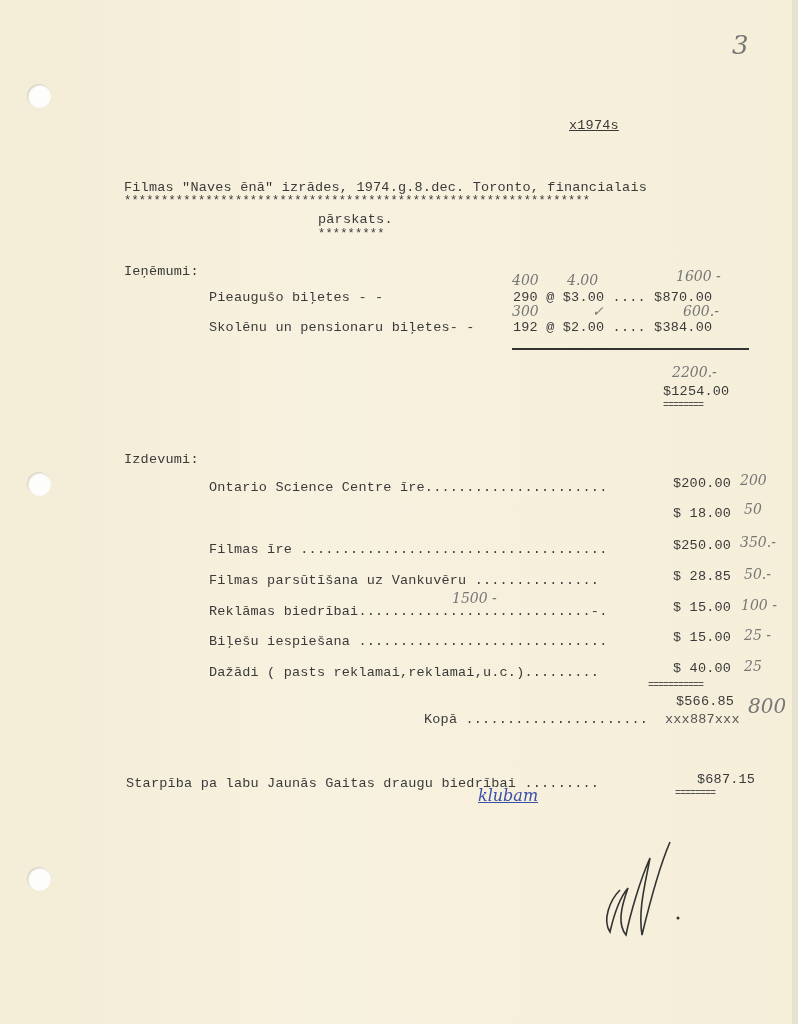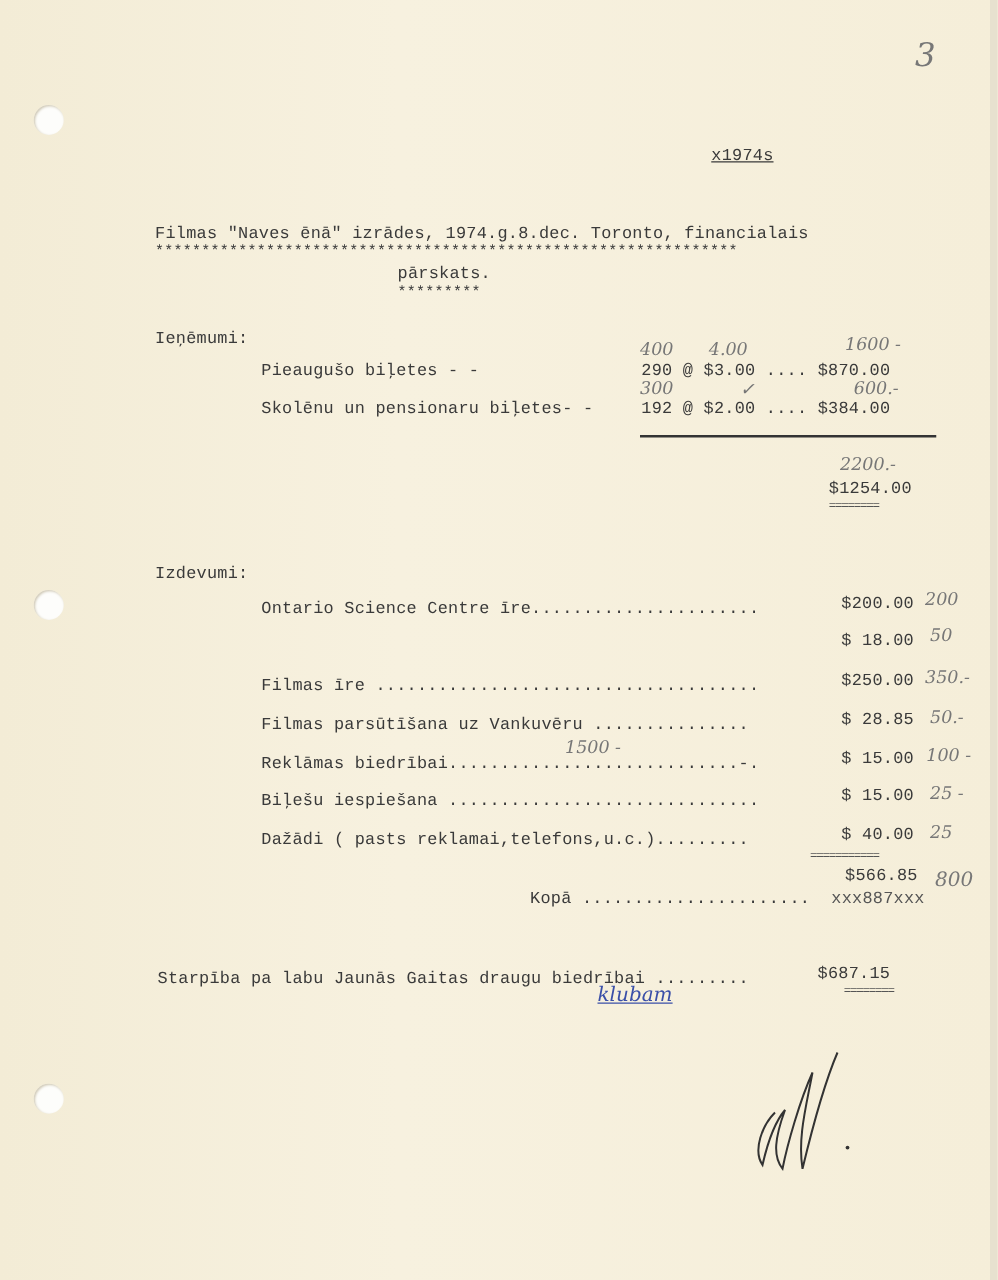--- a/index.html
+++ b/index.html
@@ -80,32 +80,32 @@
 
   <div class="hw" style="left:452px;top:590px">1500 -</div>
   <div class="t" style="left:209px;top:604px">Reklāmas biedrībai............................-.</div>
   <div class="t" style="left:673px;top:600px">$ 15.00</div>
   <div class="hw" style="left:741px;top:597px">100 -</div>
 
   <div class="t" style="left:209px;top:634px">Biļešu iespiešana ..............................</div>
   <div class="t" style="left:673px;top:630px">$ 15.00</div>
   <div class="hw" style="left:744px;top:627px">25 -</div>
 
-  <div class="t" style="left:209px;top:665px">Dažādi ( pasts reklamai,telefons,u.c.).........</div>
+  <div class="t" style="left:209px;top:665px">Dažādi ( pasts reklamai,reklamai,u.c.).........</div>
   <div class="t" style="left:673px;top:661px">$ 40.00</div>
   <div class="hw" style="left:744px;top:658px">25</div>
 
   <div class="dbl" style="left:648px;top:680px">===========</div>
   <div class="t" style="left:676px;top:694px">$566.85</div>
-  <div class="hw" style="left:748px;top:694px;font-size:16px">800</div>
+  <div class="hw" style="left:748px;top:694px;font-size:20px">800</div>
   <div class="t" style="left:424px;top:712px">Kopā ......................</div>
   <div class="t" style="left:665px;top:712px;color:#555">xxx887xxx</div>
 
   <div class="t" style="left:126px;top:776px">Starpība pa labu Jaunās Gaitas draugu biedrībai .........</div>
-  <div class="t" style="left:654px;top:772px">$687.15</div>
+  <div class="t" style="left:697px;top:772px">$687.15</div>
   <div class="dbl" style="left:675px;top:788px">========</div>
   <div class="hw blue" style="left:478px;top:786px;font-size:16px">klubam</div>
 
 
   <svg class="sig" width="90" height="100" viewBox="0 0 90 100">
     <path d="M30 50 C20 60,12 80,20 92 C25 70,32 55,38 48 C30 70,28 85,36 95 C40 75,50 40,60 18 C55 45,48 70,52 95 C58 70,68 30,80 2" fill="none" stroke="#333" stroke-width="1.6"></path>
     <circle cx="88" cy="78" r="1.5" fill="#333"></circle>
   </svg>
 </div>
 

